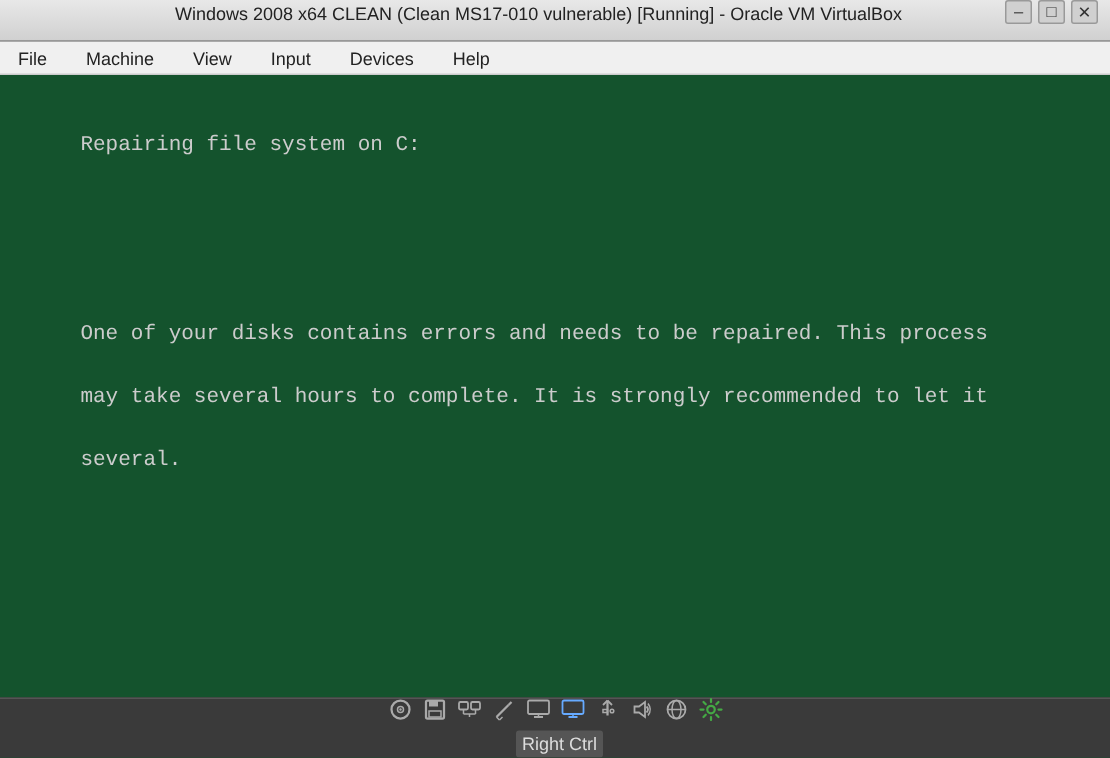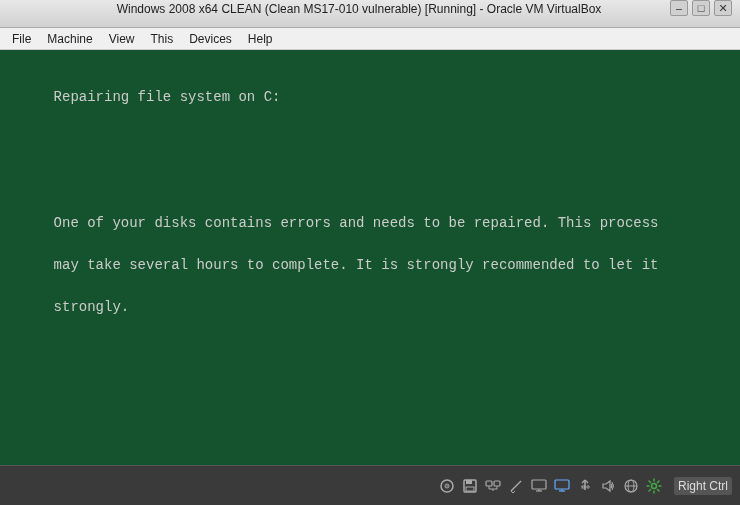--- a/index.html
+++ b/index.html
@@ -49,21 +49,21 @@
 
     
     .menu-bar {
       width: 100%;
       height: 22px;
       background: #f0f0f0;
       display: flex;
       align-items: center;
       padding: 0 4px;
       border-bottom: 1px solid #ccc;
-      gap: 0;
+      gap: 10px;
     }
     .menu-item {
       padding: 2px 8px;
       font-size: 12px;
       color: #222;
       cursor: pointer;
       border-radius: 2px;
     }
 
     
@@ -87,20 +87,21 @@
     .status-bar {
       width: 100%;
       height: 40px;
       background: #3a3a3a;
       display: flex;
       align-items: center;
       justify-content: flex-end;
       padding: 0 8px;
       gap: 4px;
       border-top: 1px solid #555;
+      flex-direction: column;
     }
     .status-icons {
       display: flex;
       align-items: center;
       gap: 3px;
     }
     .status-icon {
       width: 20px;
       height: 20px;
       display: flex;
@@ -129,33 +130,33 @@
     <div class="title-btn">–</div>
     <div class="title-btn">□</div>
     <div class="title-btn close">✕</div>
   </div>
 </div>
 
 <div class="menu-bar">
   <div class="menu-item">File</div>
   <div class="menu-item">Machine</div>
   <div class="menu-item">View</div>
-  <div class="menu-item">This</div>
+  <div class="menu-item">Input</div>
   <div class="menu-item">Devices</div>
   <div class="menu-item">Help</div>
 </div>
 
 <div class="vm-screen">
   <div class="vm-text">
     <span>Repairing file system on C:</span><br>
     <br>
     <br>
     <span>One of your disks contains errors and needs to be repaired. This process</span><br>
     <span>may take several hours to complete. It is strongly recommended to let it</span><br>
-    <span>strongly.</span><br>
+    <span>several.</span><br>
     <br>
     <br>
     <br>
     <br>
     <br>
     
   </div>
 </div>
 
 <div class="status-bar">

